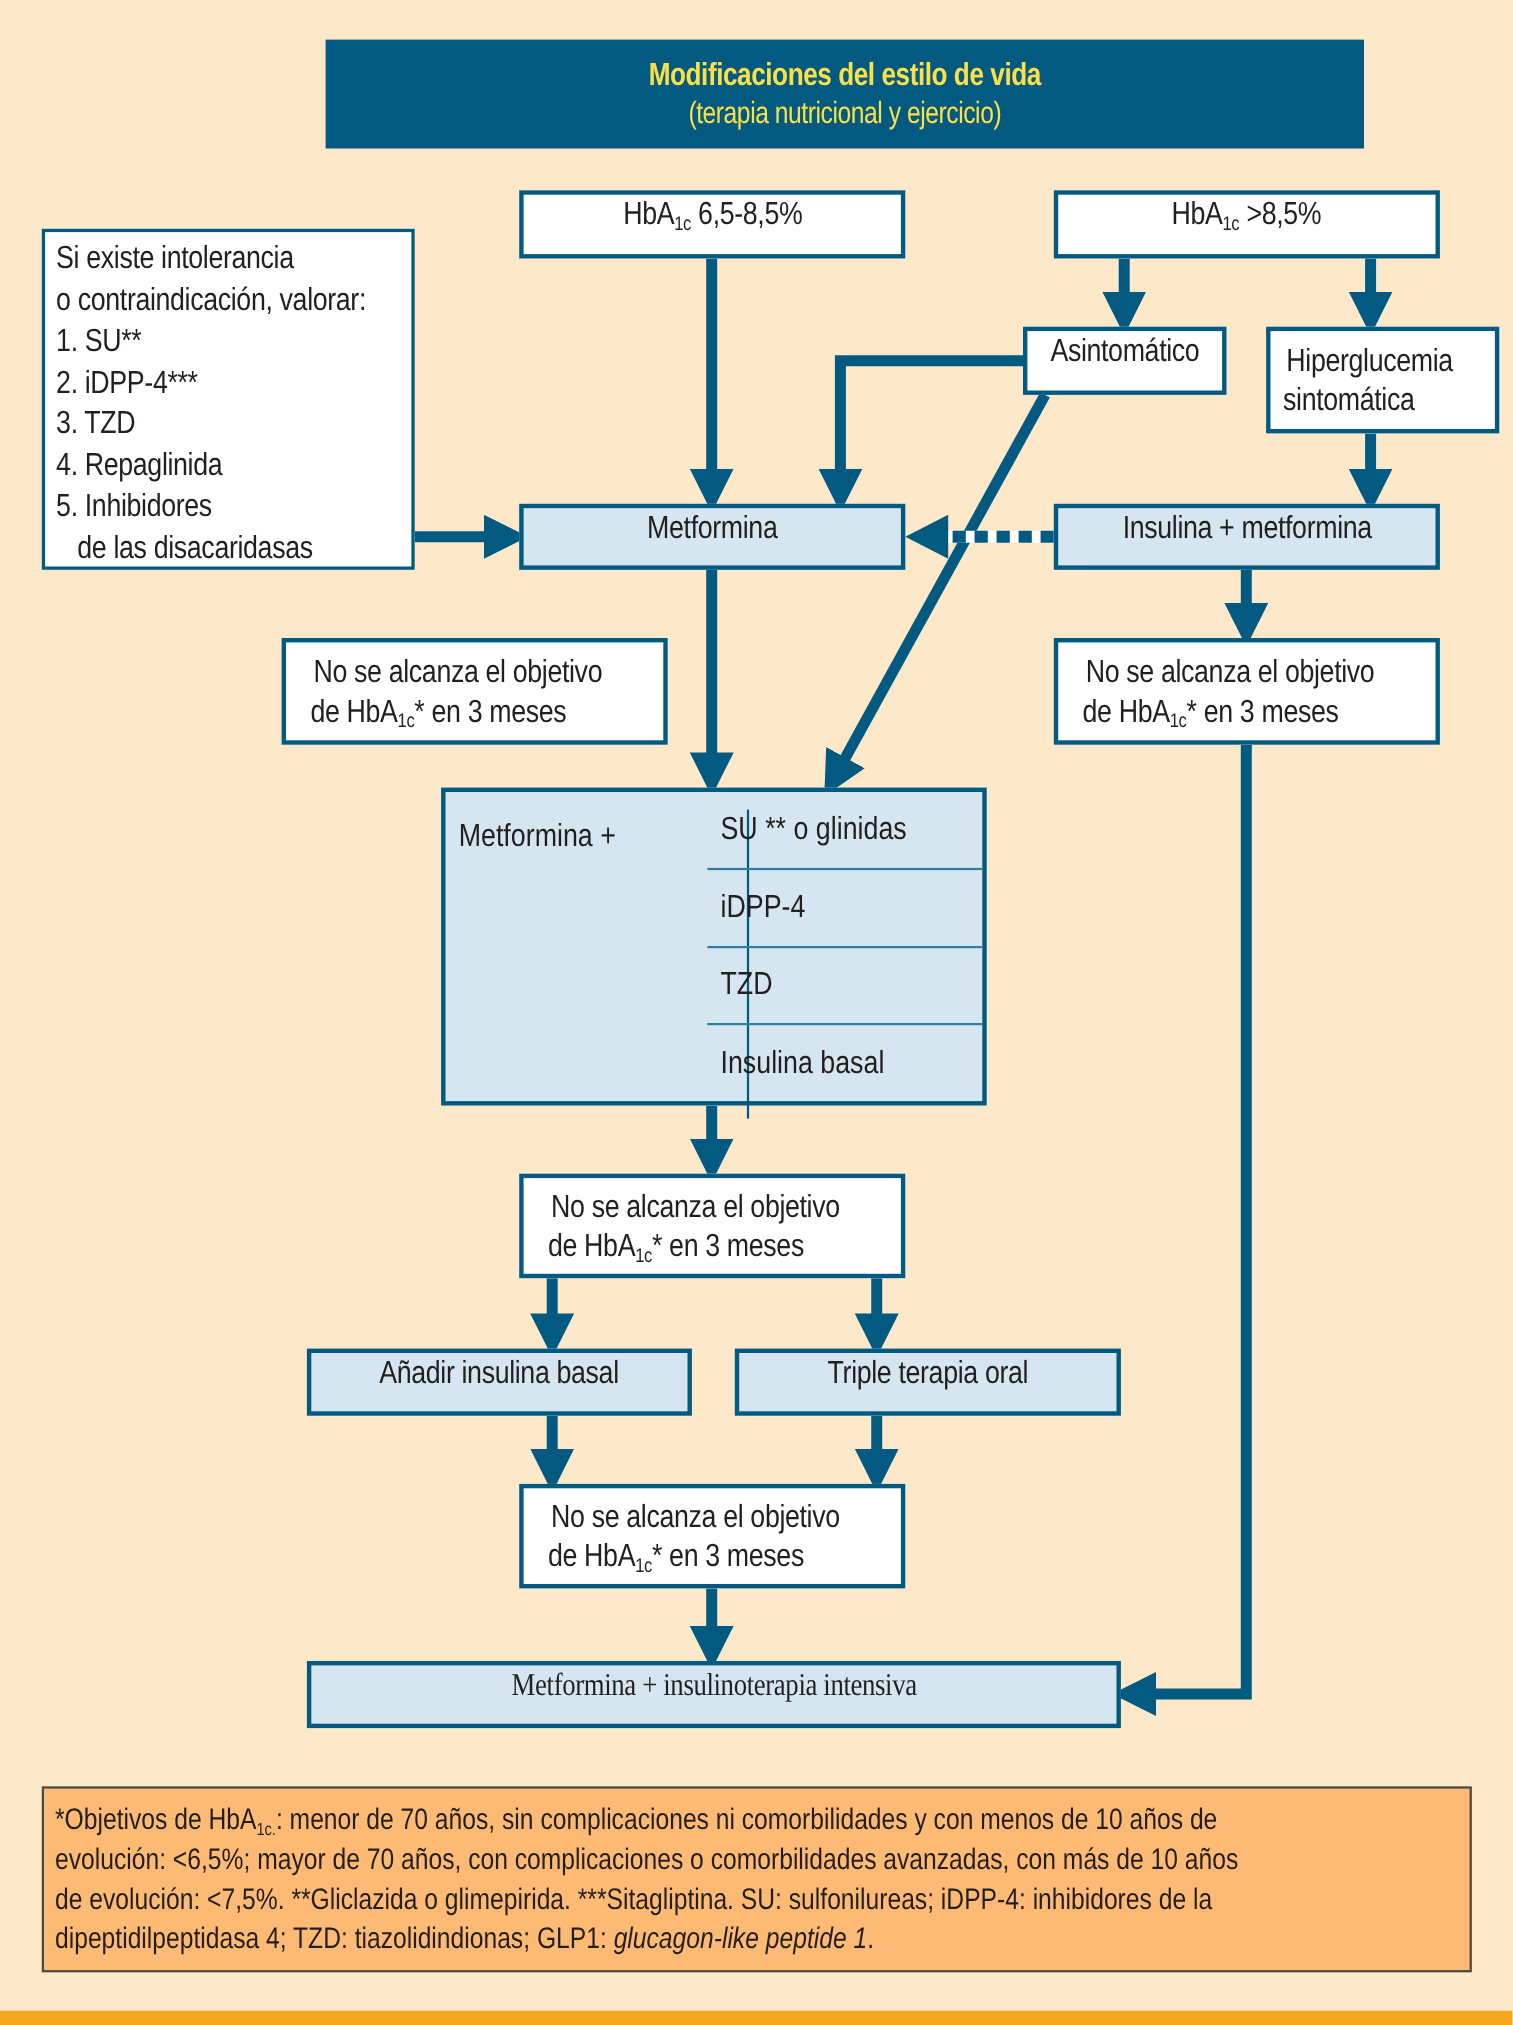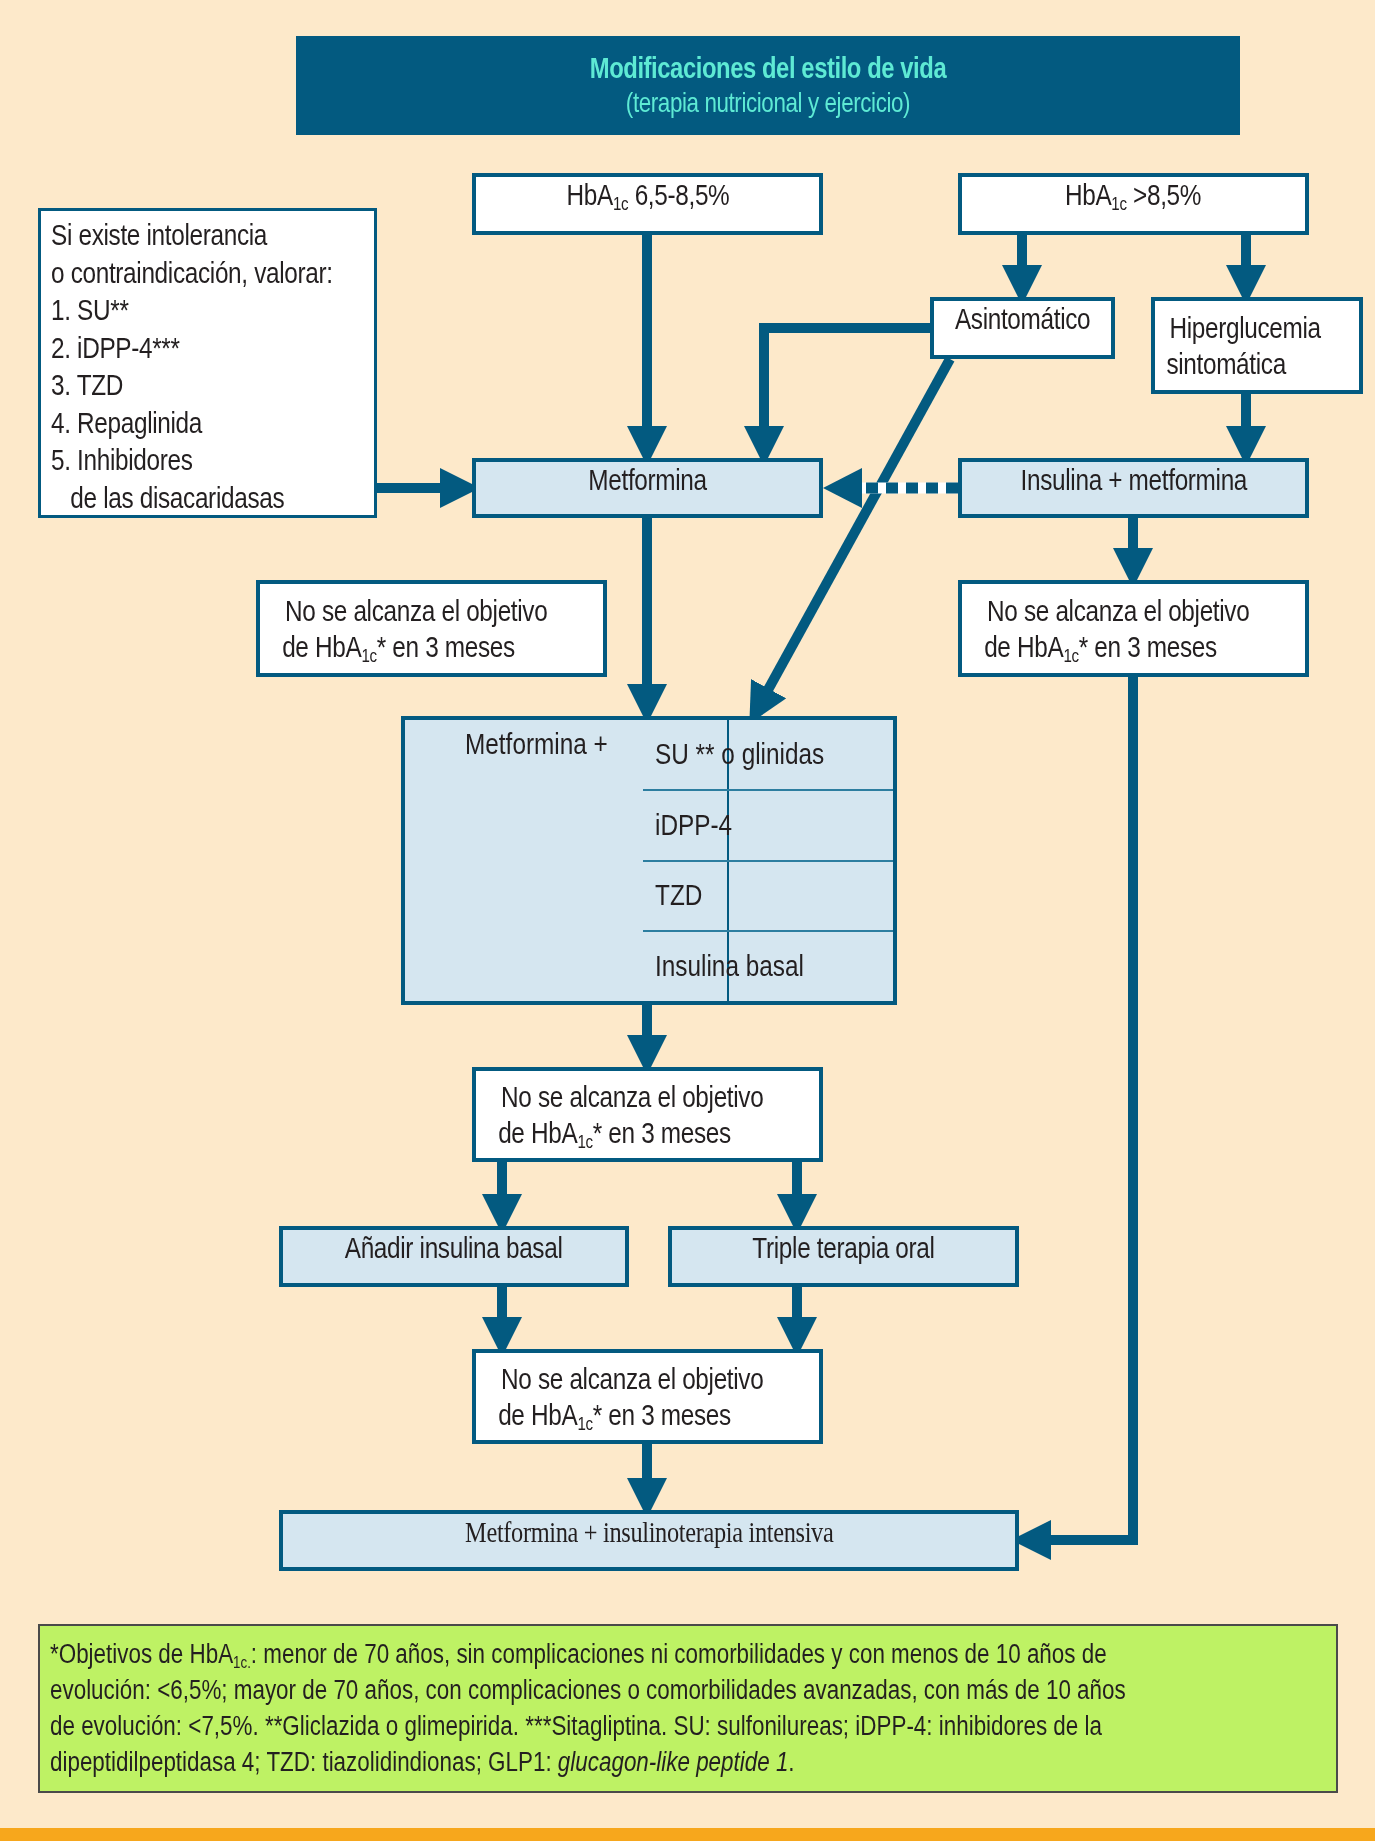--- a/index.html
+++ b/index.html
@@ -5,21 +5,21 @@
   html, body { margin: 0; padding: 0; }
   body {
     width: 1375px; height: 1841px; position: relative; overflow: hidden;
     background: #fde9ca;
     font-family: "Liberation Sans", "DejaVu Sans", sans-serif;
     color: #231f20;
   }
   .abs { position: absolute; box-sizing: border-box; }
   .header {
     left: 296px; top: 36px; width: 944px; height: 99px;
-    background: #035a80; color: #5eead4; text-align: center;
+    background: #035a80; color: #fde047; text-align: center;
     display: flex; flex-direction: column; justify-content: center;
   }
   .header .t1 { font-weight: bold; font-size: 29px; letter-spacing: -0.5px; transform: scaleX(0.82); }
   .header .t2 { font-size: 28px; letter-spacing: -0.5px; transform: scaleX(0.8); margin-top: 2px; }
   .box {
     border: 4px solid #035a80; background: #ffffff;
     display: flex; align-items: flex-start; justify-content: center; text-align: center;
     font-size: 29px; line-height: 36px; letter-spacing: -0.4px;
   }
   .box.blue { background: #d5e6f0; }
@@ -28,35 +28,35 @@
   .note {
     border: 3px solid #035a80; background: #fff;
     font-size: 29px; line-height: 37.5px; padding: 6px 0 0 10px; letter-spacing: -0.4px;
   }
   .note div { transform: scaleX(0.84); transform-origin: left; white-space: nowrap; }
   .table {
     left: 401px; top: 716px; width: 496px; height: 289px;
     border: 4px solid #035a80; background: #d5e6f0;
   }
   .table .leftcell {
-    position: absolute; left: 0; top: 0; width: 276px; height: 100%;
+    position: absolute; left: 0; top: 16px; width: 276px; height: 100%;
     border-right: 2px solid #035a80; box-sizing: border-box;
-    font-size: 29px; padding: 8px 0 0 12px; margin-left: 48px;
+    font-size: 29px; padding: 8px 0 0 12px;
   }
   .table .leftcell span { display: inline-block; transform: scaleX(0.84); transform-origin: left; white-space: nowrap; }
   .table .rows { position: absolute; left: 238px; top: 0; right: 0; bottom: 0; display: flex; flex-direction: column; }
   .table .row {
     flex: 1; border-top: 2px solid #2d7ea0; font-size: 29px;
     display: flex; align-items: center; padding-left: 12px;
   }
   .table .row:first-child { border-top: none; }
   .table .row span { display: inline-block; transform: scaleX(0.84); transform-origin: left; white-space: nowrap; }
   .foot {
     left: 38px; top: 1624px; width: 1300px; height: 169px;
-    border: 2px solid #4a4a4a; background: #bef264;
+    border: 2px solid #4a4a4a; background: #fdba74;
     font-size: 27px; line-height: 36px; padding: 10px 0 0 10px;
   }
   .foot div { transform: scaleX(0.83); transform-origin: left; white-space: nowrap; }
   .orange { left: 0; top: 1828px; width: 1375px; height: 13px; background: #f7a71c; }
   svg.conn { position: absolute; left: 0; top: 0; width: 1375px; height: 1841px; pointer-events: none; }
 </style>
 </head>
 <body>
 
 <svg class="conn" viewBox="0 0 1375 1841">

